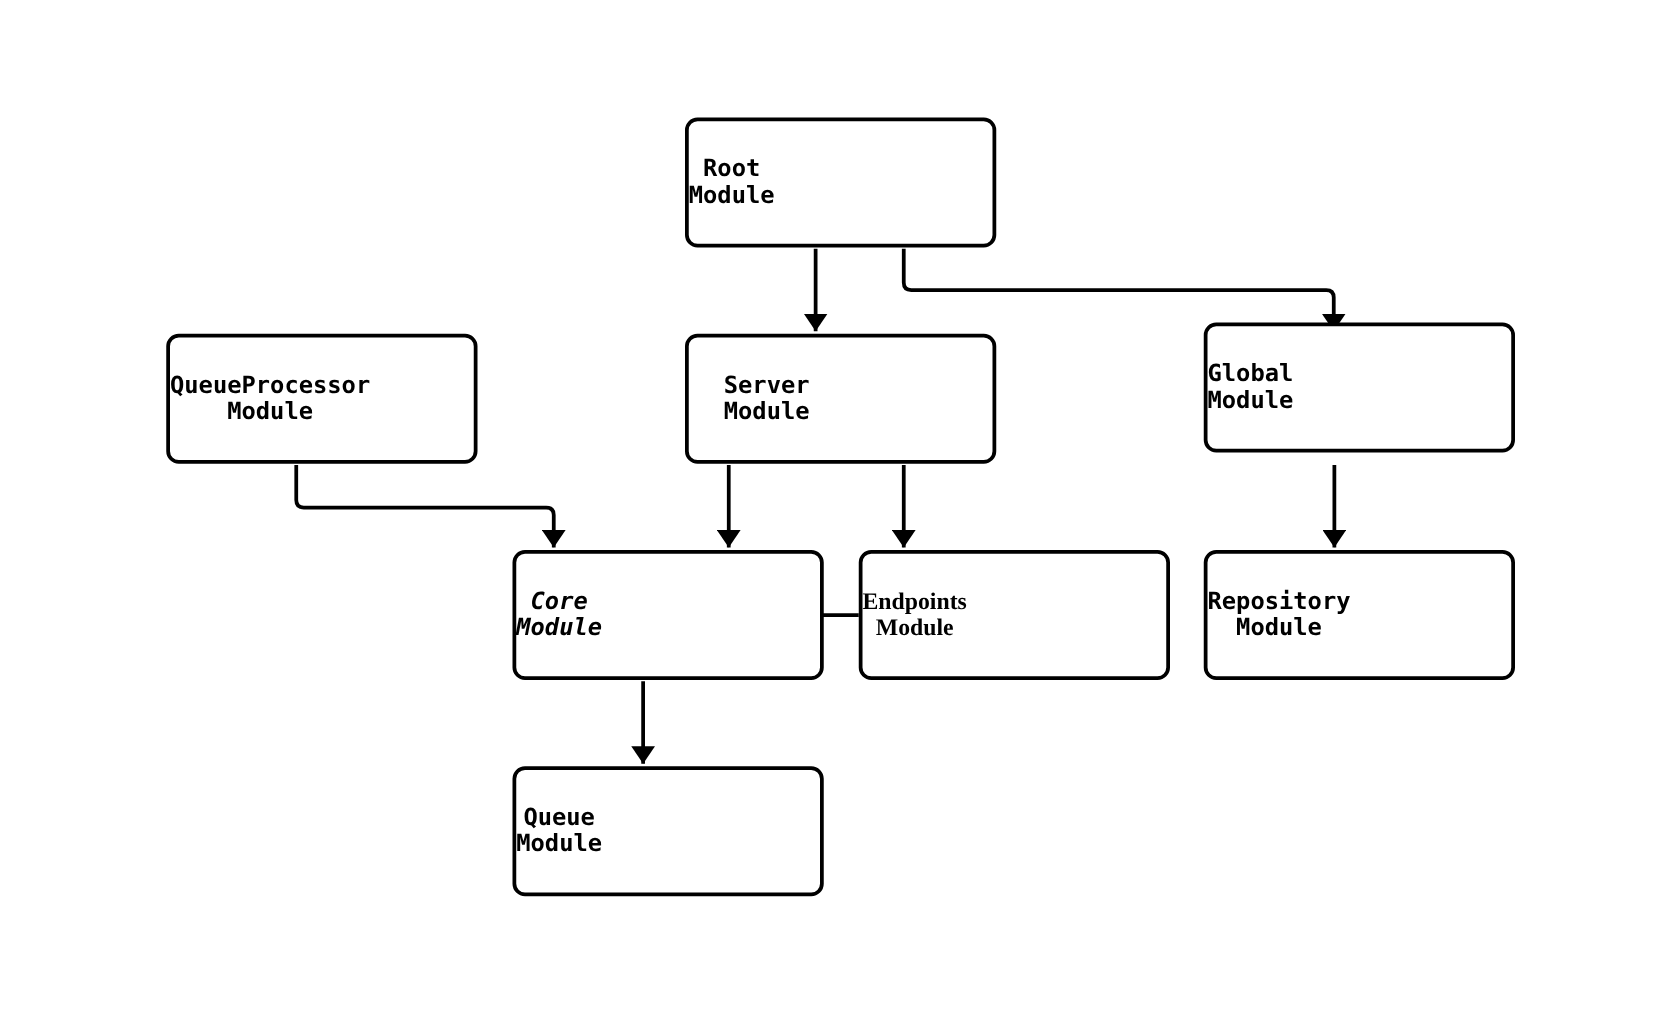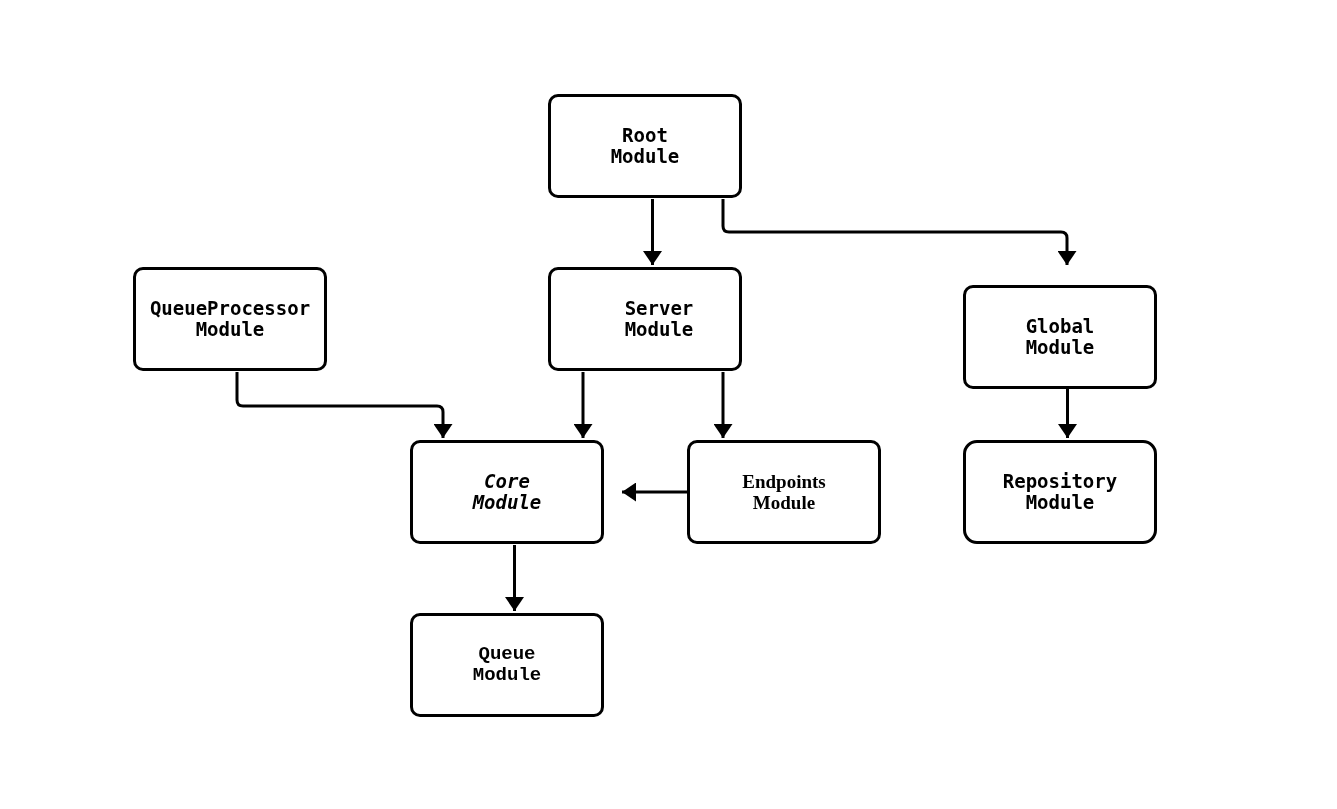--- a/index.html
+++ b/index.html
@@ -23,29 +23,29 @@
     height: 809px;
     pointer-events: none;
   }
   .edge {
     fill: none;
     stroke: #000000;
     stroke-width: 3;
   }
   .node {
     position: absolute;
-    width: 194px;
+    width: 249px;
     height: 104px;
     box-sizing: border-box;
     background: #ffffff;
     border: 3px solid #000000;
     border-radius: 10px;
     display: flex;
     align-items: center;
-    justify-content: center;
+    justify-content: flex-start;
     text-align: center;
   }
   .node-label {
     font-size: 19px;
     font-weight: bold;
     line-height: 21px;
     color: #000000;
     white-space: pre-line;
     letter-spacing: 0;
   }
@@ -87,38 +87,38 @@
   <div class="node" style="left:133px; top:267px;">
     <span class="node-label">QueueProcessor
 Module</span>
   </div>
 
   <div class="node" style="left:548px; top:267px;padding-left:28px;">
     <span class="node-label">Server
 Module</span>
   </div>
 
-  <div class="node" style="left:963px; top:285px;">
+  <div class="node" style="left:963px; top:258px;">
     <span class="node-label">Global
 Module</span>
   </div>
 
   <div class="node" style="left:410px; top:440px;font-style:italic;">
     <span class="node-label">Core
 Module</span>
   </div>
 
   <div class="node" style="left:687px; top:440px;font-family:Liberation Serif, serif;">
     <span class="node-label">Endpoints
 Module</span>
   </div>
 
-  <div class="node" style="left:963px; top:440px;border-radius:14px;">
+  <div class="node" style="left:963px; top:440px;">
     <span class="node-label">Repository
 Module</span>
   </div>
 
-  <div class="node" style="left:410px; top:613px;font-family:Liberation Mono, monospace;">
+  <div class="node" style="left:410px; top:613px;">
     <span class="node-label">Queue
 Module</span>
   </div>
 
 </div>
 
 </body></html>

